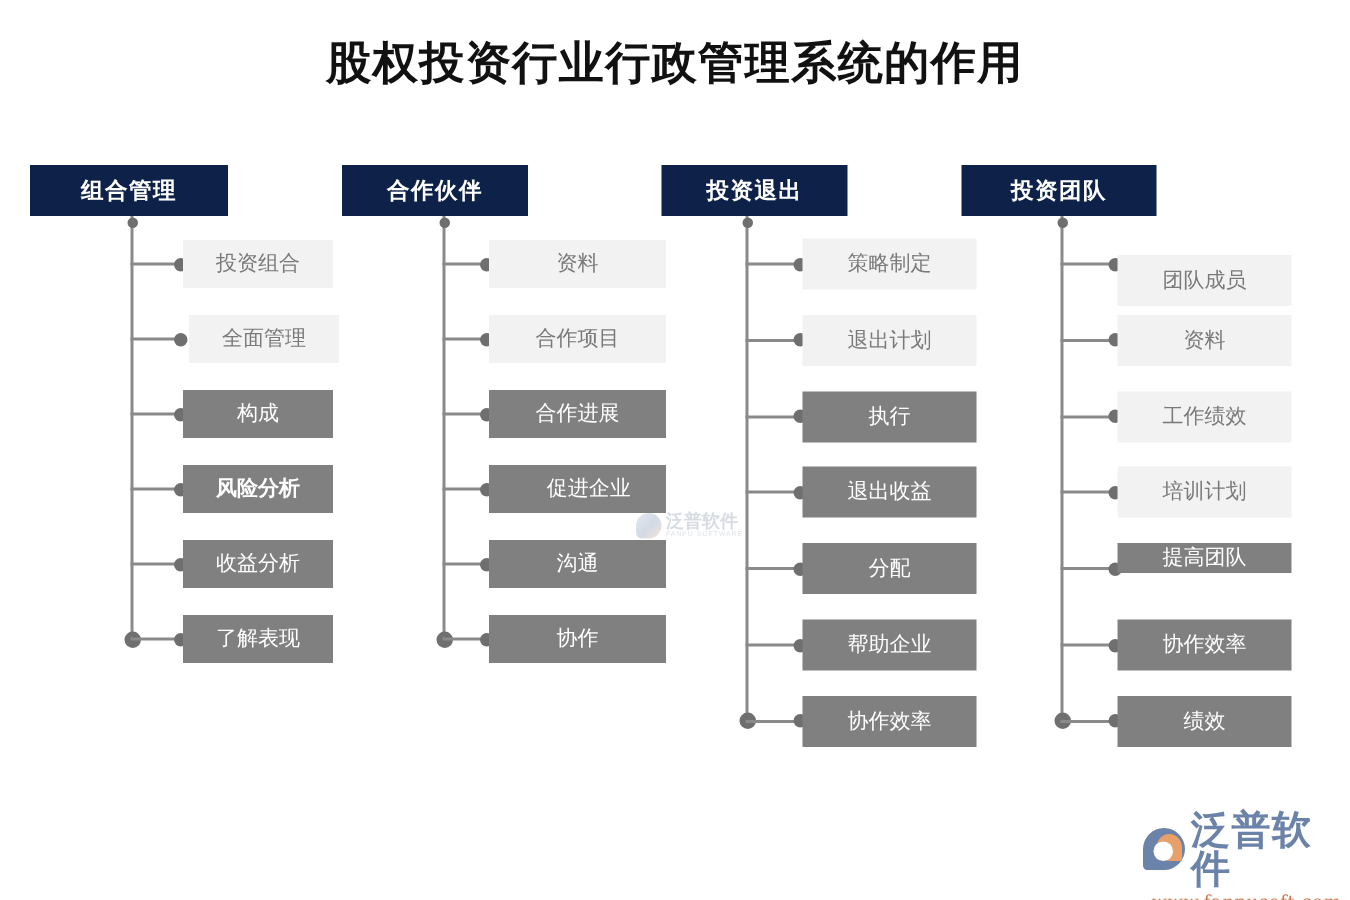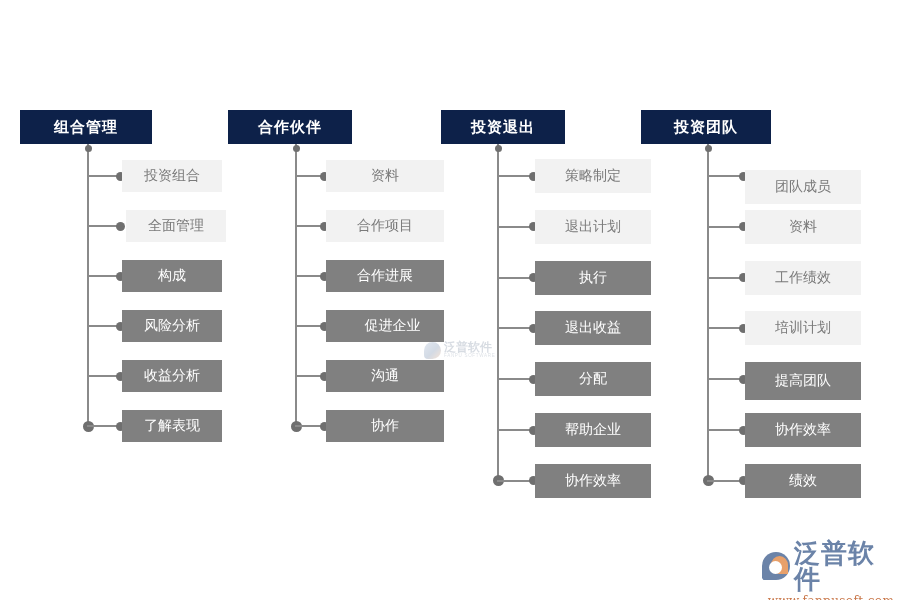--- a/index.html
+++ b/index.html
@@ -145,39 +145,40 @@
     font-size:12px;color:#c9784b;
     letter-spacing:.4px;margin-top:2px;
     font-family:"DejaVu Serif","Liberation Serif",serif;
   }
 </style>
 </head>
 <body>
 
 <div id="canvas">
 
+  <div class="page-title">股权投资行业行政管理系统的作用</div>
 
   <div id="columns-host">
       <div class="column">
         <div class="col-header" style="left: 20px; top: 110px; width: 132px; height: 34px;">组合管理</div>
         <div class="stem" style="left: 87px; top: 144px; height: 282px;"></div>
         <div class="dot-top" style="left: 84.5px; top: 145px;"></div>
         <div class="dot-bottom" style="left: 82.5px; top: 420.5px;"></div>
         <div class="branch" style="left: 87px; top: 175px; width: 35px;"></div>
         <div class="node-dot" style="left: 116px; top: 171.5px;"></div>
         <div class="item-box light" style="left: 122px; top: 160px; width: 100px; height: 32px;">投资组合</div>
         <div class="branch" style="left: 87px; top: 225px; width: 35px;"></div>
         <div class="node-dot" style="left: 116px; top: 221.5px;"></div>
         <div class="item-box light" style="left: 126px; top: 210px; width: 100px; height: 32px;">全面管理</div>
         <div class="branch" style="left: 87px; top: 275px; width: 35px;"></div>
         <div class="node-dot" style="left: 116px; top: 271.5px;"></div>
         <div class="item-box dark" style="left: 122px; top: 260px; width: 100px; height: 32px;">构成</div>
         <div class="branch" style="left: 87px; top: 325px; width: 35px;"></div>
         <div class="node-dot" style="left: 116px; top: 321.5px;"></div>
-        <div class="item-box dark" style="left: 122px; top: 310px; width: 100px; height: 32px;">风险分析</div>
+        <div class="item-box dark" style="left: 122px; top: 310px; width: 100px; height: 32px; font-weight: bold;">风险分析</div>
         <div class="branch" style="left: 87px; top: 375px; width: 35px;"></div>
         <div class="node-dot" style="left: 116px; top: 371.5px;"></div>
         <div class="item-box dark" style="left: 122px; top: 360px; width: 100px; height: 32px;">收益分析</div>
         <div class="branch" style="left: 87px; top: 425px; width: 35px;"></div>
         <div class="node-dot" style="left: 116px; top: 421.5px;"></div>
         <div class="item-box dark" style="left: 122px; top: 410px; width: 100px; height: 32px;">了解表现</div>
       </div>
       <div class="column">
         <div class="col-header" style="left: 228px; top: 110px; width: 124px; height: 34px;">合作伙伴</div>
         <div class="stem" style="left: 295px; top: 144px; height: 282px;"></div>
@@ -241,21 +242,21 @@
         <div class="node-dot" style="left: 739px; top: 222.3px;"></div>
         <div class="item-box light" style="left: 745px; top: 209.8px; width: 116px; height: 34px;">资料</div>
         <div class="branch" style="left: 707px; top: 276.6px; width: 38px;"></div>
         <div class="node-dot" style="left: 739px; top: 273.1px;"></div>
         <div class="item-box light" style="left: 745px; top: 260.6px; width: 116px; height: 34px;">工作绩效</div>
         <div class="branch" style="left: 707px; top: 327.4px; width: 38px;"></div>
         <div class="node-dot" style="left: 739px; top: 323.9px;"></div>
         <div class="item-box light" style="left: 745px; top: 311.4px; width: 116px; height: 34px;">培训计划</div>
         <div class="branch" style="left: 707px; top: 378.2px; width: 38px;"></div>
         <div class="node-dot" style="left: 739px; top: 374.7px;"></div>
-        <div class="item-box dark" style="left: 745px; top: 362.2px; width: 116px; height: 38px;">提高团队</div>
+        <div class="item-box dark" style="left: 745px; top: 362.2px; width: 116px; height: 20px;">提高团队</div>
         <div class="branch" style="left: 707px; top: 429px; width: 38px;"></div>
         <div class="node-dot" style="left: 739px; top: 425.5px;"></div>
         <div class="item-box dark" style="left: 745px; top: 413px; width: 116px; height: 34px; text-align: center;">协作效率</div>
         <div class="branch" style="left: 707px; top: 479.8px; width: 38px;"></div>
         <div class="node-dot" style="left: 739px; top: 476.3px;"></div>
         <div class="item-box dark" style="left: 745px; top: 463.8px; width: 116px; height: 34px;">绩效</div>
       </div>
     </div>
 
   <div class="watermark-mid">

